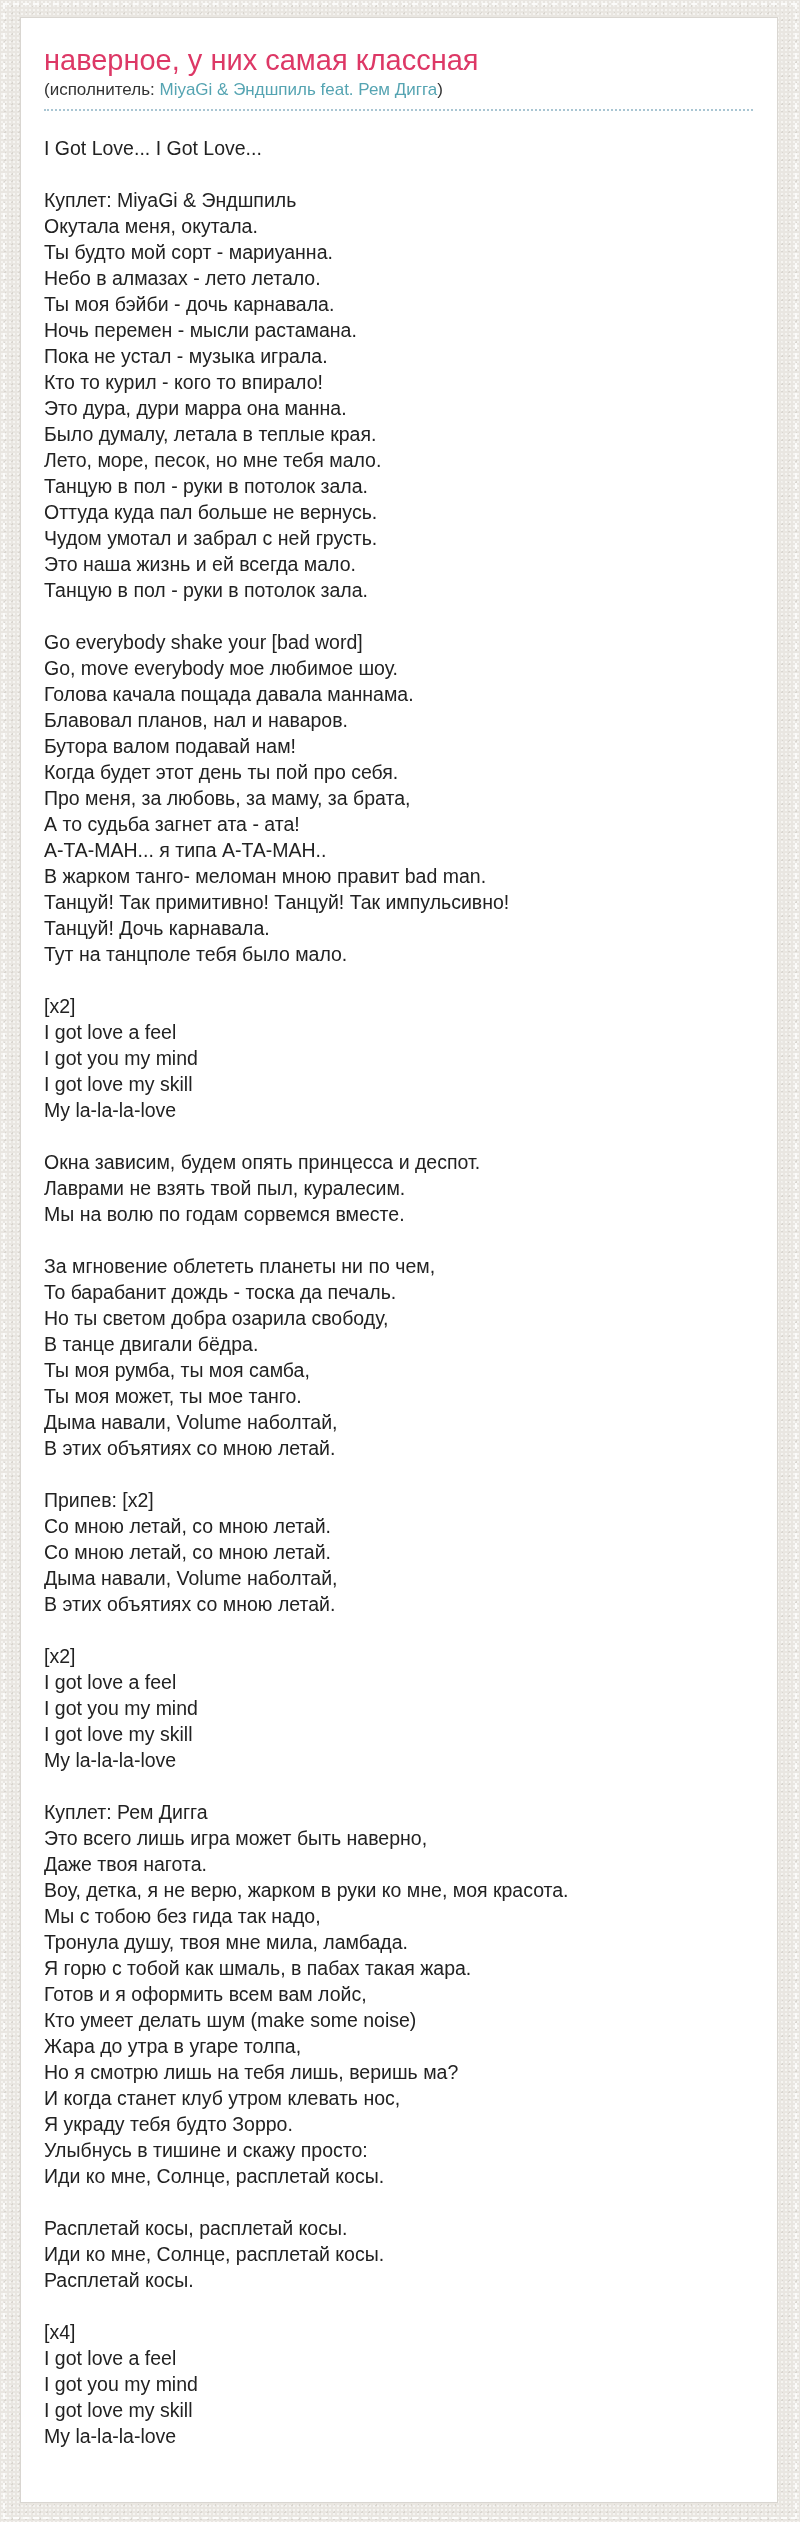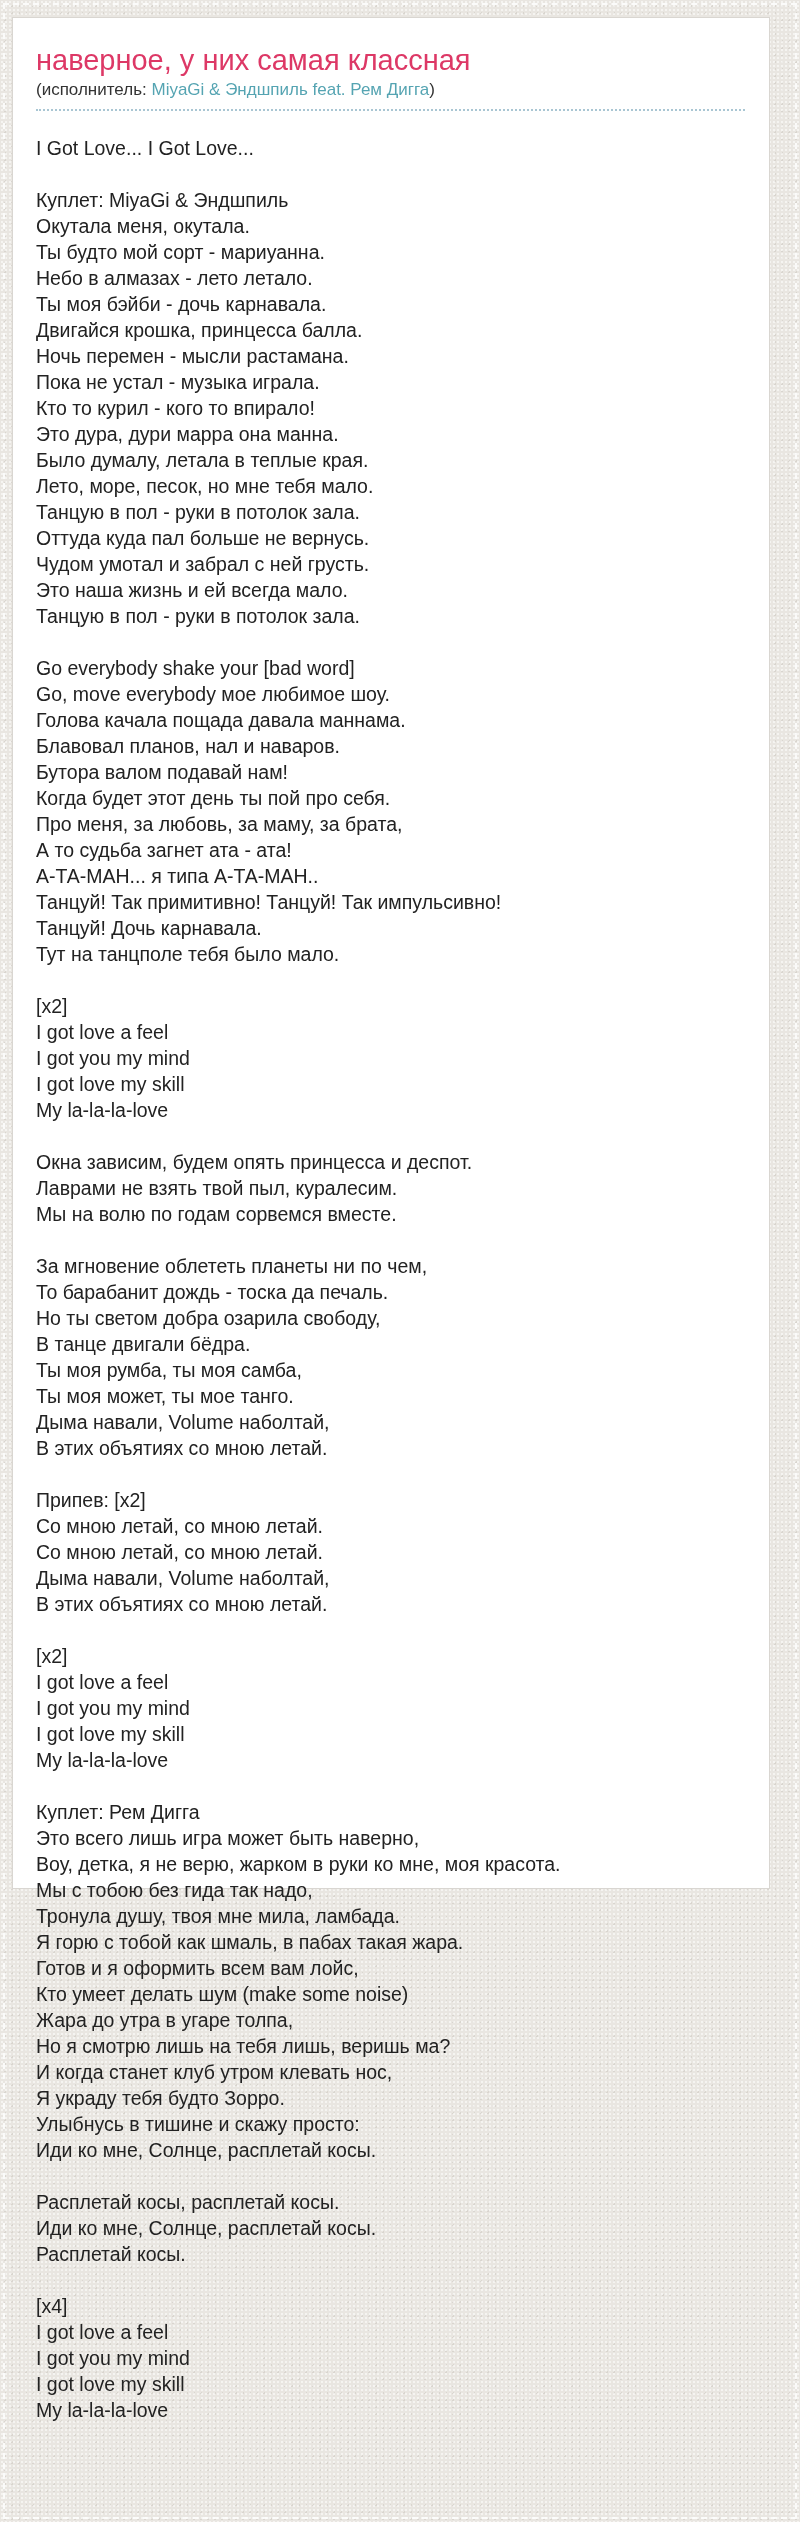--- a/index.html
+++ b/index.html
@@ -21,24 +21,24 @@
   }
   .stitch-frame {
     position: absolute;
     inset: 3px;
     border: 2px dashed rgba(255,255,255,0.85);
     pointer-events: none;
     z-index: 0;
   }
   .content-card {
     position: absolute;
-    left: 12px;
+    left: 20px;
     top: 17px;
     width: 758px;
-    height: 1872px;
+    height: 2486px;
     box-sizing: border-box;
     background: #ffffff;
     border: 1px solid #d9d6d1;
     z-index: 1;
     padding: 26px 24px 16px 23px;
   }
   .page-title {
     margin: 0;
     font-size: 29px;
     line-height: 32px;
@@ -81,21 +81,20 @@
   <div class="artist-line"><span>(исполнитель: </span><a class="artist-link">MiyaGi &amp; Эндшпиль feat. Рем Дигга</a><span>)</span></div>
 
   <div class="lyrics">
       <div class="lyric-line">I Got Love... I Got Love...</div>
       <div class="lyric-line">&nbsp;</div>
       <div class="lyric-line">Куплет: MiyaGi &amp; Эндшпиль</div>
       <div class="lyric-line">Окутала меня, окутала.</div>
       <div class="lyric-line">Ты будто мой сорт - мариуанна.</div>
       <div class="lyric-line">Небо в алмазах - лето летало.</div>
       <div class="lyric-line">Ты моя бэйби - дочь карнавала.</div>
-      <div class="lyric-line">Двигайся крошка, принцесса балла.</div>
       <div class="lyric-line">Ночь перемен - мысли растамана.</div>
       <div class="lyric-line">Пока не устал - музыка играла.</div>
       <div class="lyric-line">Кто то курил - кого то впирало!</div>
       <div class="lyric-line">Это дура, дури марра она манна.</div>
       <div class="lyric-line">Было думалу, летала в теплые края.</div>
       <div class="lyric-line">Лето, море, песок, но мне тебя мало.</div>
       <div class="lyric-line">Танцую в пол - руки в потолок зала.</div>
       <div class="lyric-line">Оттуда куда пал больше не вернусь.</div>
       <div class="lyric-line">Чудом умотал и забрал с ней грусть.</div>
       <div class="lyric-line">Это наша жизнь и ей всегда мало.</div>
@@ -103,20 +102,21 @@
       <div class="lyric-line">&nbsp;</div>
       <div class="lyric-line">Go everybody shake your [bad word]</div>
       <div class="lyric-line">Go, move everybody мое любимое шоу.</div>
       <div class="lyric-line">Голова качала пощада давала маннама.</div>
       <div class="lyric-line">Блавовал планов, нал и наваров.</div>
       <div class="lyric-line">Бутора валом подавай нам!</div>
       <div class="lyric-line">Когда будет этот день ты пой про себя.</div>
       <div class="lyric-line">Про меня, за любовь, за маму, за брата,</div>
       <div class="lyric-line">А то судьба загнет ата - ата!</div>
       <div class="lyric-line">А-ТА-МАН... я типа А-ТА-МАН..</div>
+      <div class="lyric-line">В жарком танго- меломан мною правит bad man.</div>
       <div class="lyric-line">Танцуй! Так примитивно! Танцуй! Так импульсивно!</div>
       <div class="lyric-line">Танцуй! Дочь карнавала.</div>
       <div class="lyric-line">Тут на танцполе тебя было мало.</div>
       <div class="lyric-line">&nbsp;</div>
       <div class="lyric-line">[x2]</div>
       <div class="lyric-line">I got love a feel</div>
       <div class="lyric-line">I got you my mind</div>
       <div class="lyric-line">I got love my skill</div>
       <div class="lyric-line">My la-la-la-love</div>
       <div class="lyric-line">&nbsp;</div>
@@ -140,20 +140,21 @@
       <div class="lyric-line">В этих объятиях со мною летай.</div>
       <div class="lyric-line">&nbsp;</div>
       <div class="lyric-line">[x2]</div>
       <div class="lyric-line">I got love a feel</div>
       <div class="lyric-line">I got you my mind</div>
       <div class="lyric-line">I got love my skill</div>
       <div class="lyric-line">My la-la-la-love</div>
       <div class="lyric-line">&nbsp;</div>
       <div class="lyric-line">Куплет: Рем Дигга</div>
       <div class="lyric-line">Это всего лишь игра может быть наверно,</div>
+      <div class="lyric-line">Даже твоя нагота.</div>
       <div class="lyric-line">Воу, детка, я не верю, жарком в руки ко мне, моя красота.</div>
       <div class="lyric-line">Мы с тобою без гида так надо,</div>
       <div class="lyric-line">Тронула душу, твоя мне мила, ламбада.</div>
       <div class="lyric-line">Я горю с тобой как шмаль, в пабах такая жара.</div>
       <div class="lyric-line">Готов и я оформить всем вам лойс,</div>
       <div class="lyric-line">Кто умеет делать шум (make some noise)</div>
       <div class="lyric-line">Жара до утра в угаре толпа,</div>
       <div class="lyric-line">Но я смотрю лишь на тебя лишь, веришь ма?</div>
       <div class="lyric-line">И когда станет клуб утром клевать нос,</div>
       <div class="lyric-line">Я украду тебя будто Зорро.</div>

